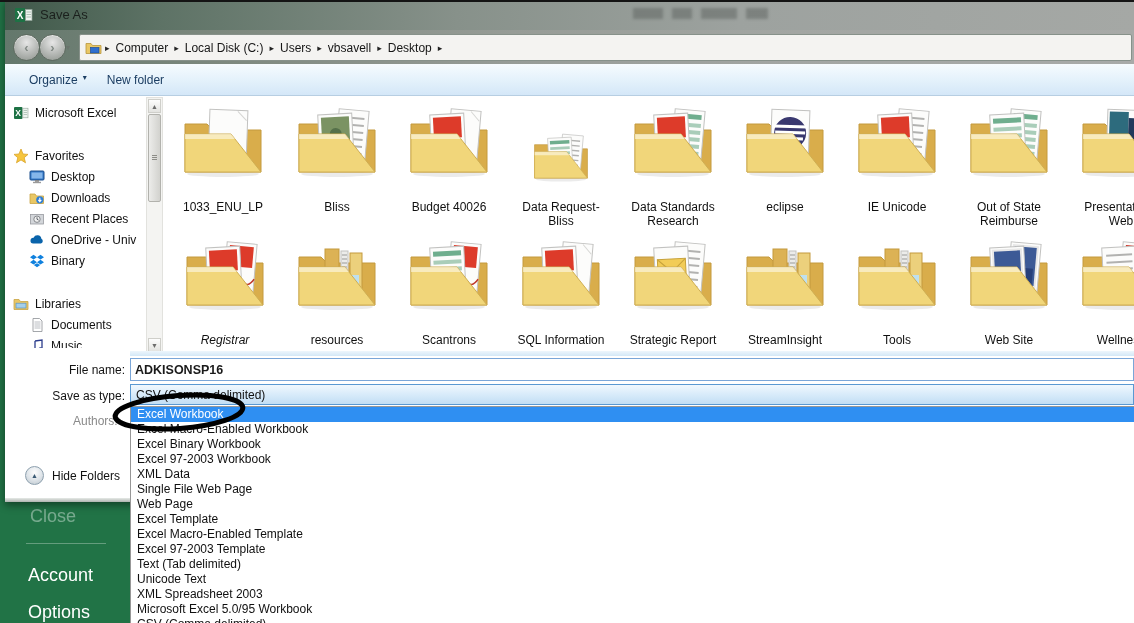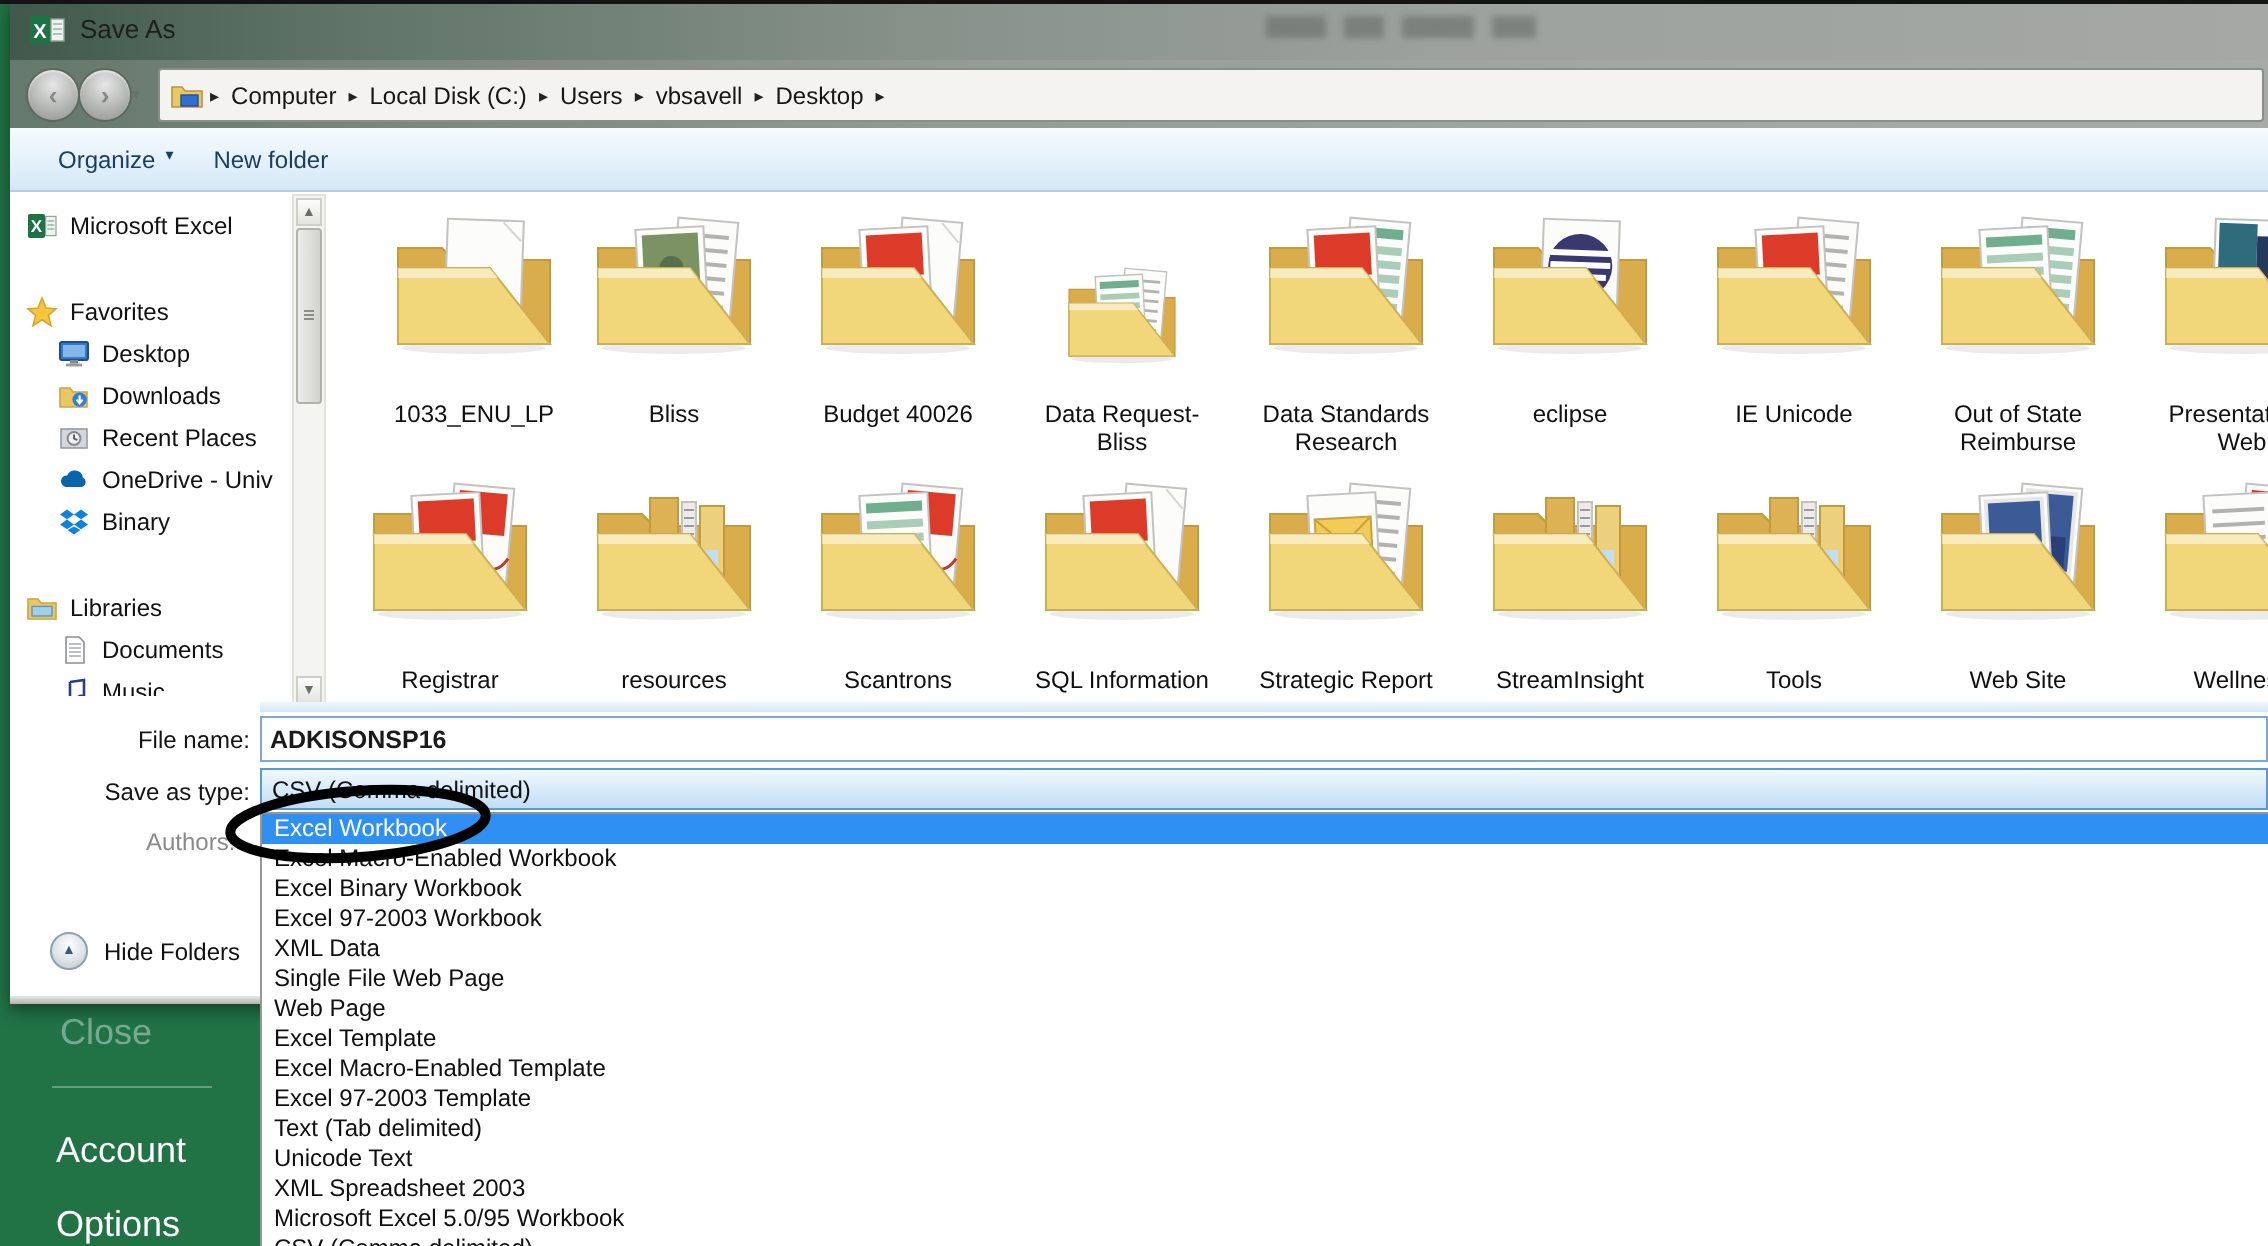--- a/index.html
+++ b/index.html
@@ -274,21 +274,21 @@
         <span class="vs-grip">
             <i></i>
             <i></i>
             <i></i>
           </span>
       </div>
       <div class="vs-btn vs-down">▼</div>
     </div>
 
     <div class="filegrid" id="filegrid">
-        <div class="tile" style="left: 18px; top: 3px;">
+        <div class="tile" style="left: 4px; top: 3px;">
           <div class="ficon"><svg viewBox="0 0 92 92" width="92" height="92">
               <ellipse cx="46" cy="74" rx="36" ry="3" fill="rgba(0,0,0,0.08)"></ellipse>
               <path d="M8 24 L30 24 L36 30 L84 30 L84 72 L8 72 Z" fill="#d9ad4b" stroke="#c49a3f"></path>
               <g transform="rotate(2 51 37)">
                 <rect x="32" y="10" width="38" height="54" fill="#fcfcfb" stroke="#c2c2c0"></rect>
                 <path d="M60 11 L69 20" stroke="#d5d5d3"></path>
               </g>
               <path d="M8 34 L54 34 L84 72 L8 72 Z" fill="#f1d67a" stroke="#cfae52"></path>
               <path d="M8 34 L54 34 L58 39 L8 39 Z" fill="rgba(255,255,255,0.5)"></path>
             </svg></div>
@@ -462,21 +462,21 @@
                 <rect x="32" y="10" width="38" height="54" fill="#fcfcfb" stroke="#c2c2c0"></rect>
                 <rect x="34" y="12" width="19" height="44" fill="#2d6b7d"></rect>
                 <rect x="53" y="18" width="15" height="40" fill="#223a5c"></rect>
                 <rect x="38" y="44" width="8" height="6" fill="#58c08e"></rect>
               </g>
               <path d="M8 34 L54 34 L84 72 L8 72 Z" fill="#f1d67a" stroke="#cfae52"></path>
               <path d="M8 34 L54 34 L58 39 L8 39 Z" fill="rgba(255,255,255,0.5)"></path>
             </svg></div>
           <div class="flabel">Presentations Web</div>
         </div>
-        <div class="tile" style="left: 6px; top: 136px;">
+        <div class="tile" style="left: 6px; top: 136px; font-style: italic;">
           <div class="ficon"><svg viewBox="0 0 92 92" width="92" height="92">
               <ellipse cx="46" cy="74" rx="36" ry="3" fill="rgba(0,0,0,0.08)"></ellipse>
               <path d="M8 24 L30 24 L36 30 L84 30 L84 72 L8 72 Z" fill="#d9ad4b" stroke="#c49a3f"></path>
               <g transform="rotate(5 61 35)">
                 <rect x="46" y="10" width="30" height="50" fill="#fcfcfb" stroke="#c2c2c0"></rect>
                 <rect x="49" y="13" width="24" height="21" fill="#dd3b2a"></rect>
                 <path d="M52 48 q6 -7 12 0 q6 7 12 -3" stroke="#c0392b" fill="none" stroke-width="1.5"></path>
               </g>
               <g transform="rotate(-3 45 39)">
                 <rect x="28" y="14" width="34" height="50" fill="#fcfcfb" stroke="#c2c2c0"></rect>

